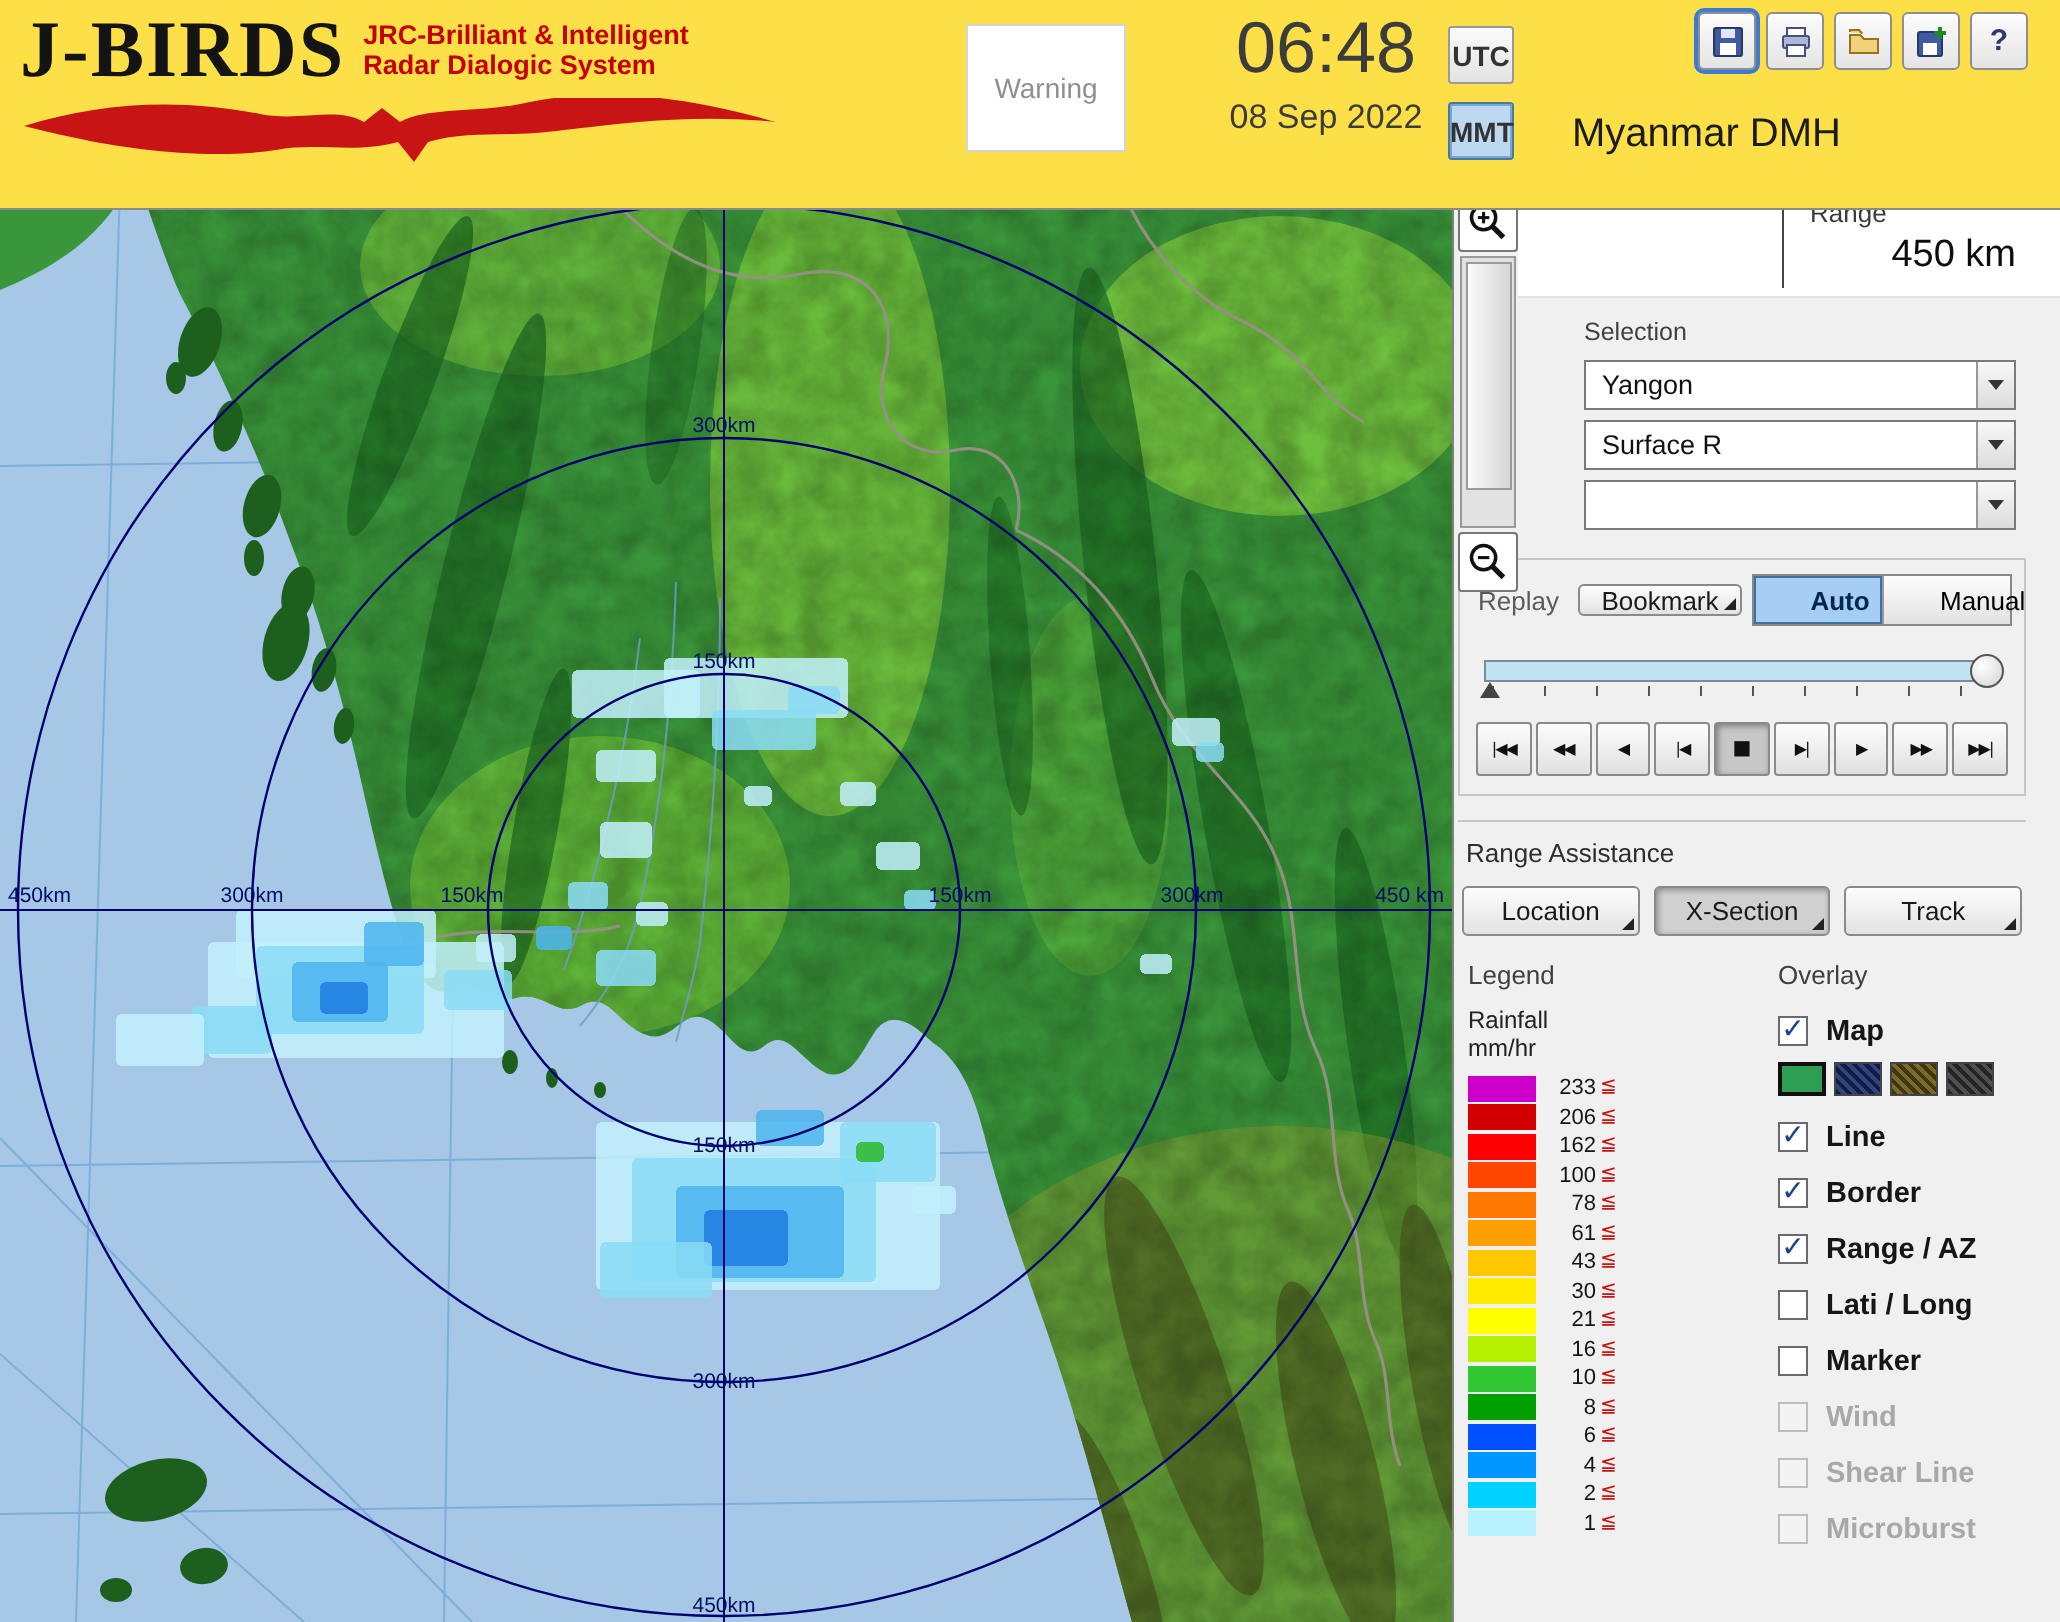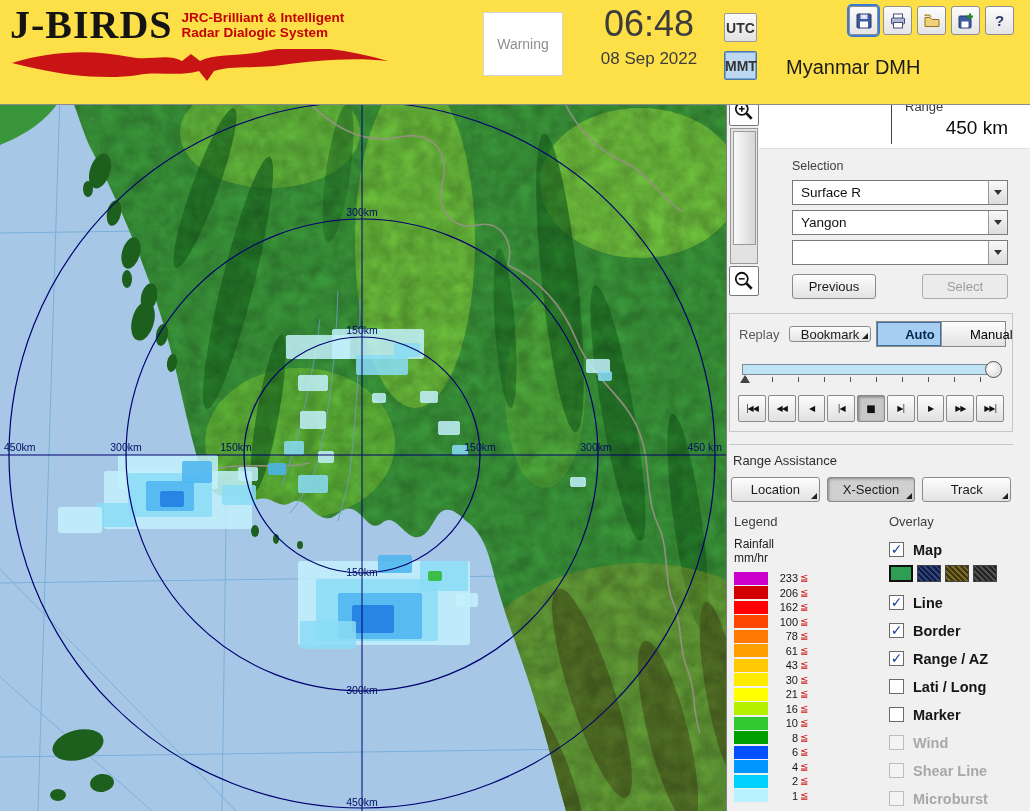--- a/index.html
+++ b/index.html
@@ -13,21 +13,21 @@
   .logo{position:absolute;left:10px;top:3px;width:400px;height:88px;}
   .logo-top{display:flex;align-items:flex-start;}
   .logo-title{font-family:"Liberation Serif","DejaVu Serif",serif;font-weight:bold;
               font-size:40px;line-height:44px;color:#141414;letter-spacing:1px;}
   .logo-sub{display:flex;flex-direction:column;margin-left:9px;margin-top:7px;
             font-weight:bold;font-size:13.5px;line-height:15px;color:#c40000;white-space:nowrap;}
   .eagle{position:absolute;left:0px;top:46px;}
   .warning-box{position:absolute;left:483px;top:12px;width:78px;height:62px;background:#fff;
                border:1px solid #d4d4d4;display:flex;align-items:center;justify-content:center;
                color:#8f8f8f;font-size:14px;}
-  .clock{position:absolute;left:574px;top:3px;width:150px;text-align:center;color:#3c3c3c;}
+  .clock{position:absolute;left:588px;top:3px;width:150px;text-align:center;color:#3c3c3c;}
   .time{font-size:36px;line-height:42px;}
   .date{font-size:17px;line-height:24px;margin-top:2px;white-space:nowrap;}
   .tz{position:absolute;left:724px;top:13px;display:flex;flex-direction:column;gap:9px;}
   .tz-btn{width:33px;height:29px;font-size:14px;font-weight:bold;color:#333;
           background:linear-gradient(#fbfbfb,#e2e2e2);border:1px solid #9a9a9a;border-radius:2px;padding:0;
           font-family:inherit;}
   .tz-btn.selected{background:#bdd9f2;border-color:#4a78a8;box-shadow:inset 0 0 0 1px #7aa6d2;}
   .toolbar{position:absolute;right:16px;top:6px;display:flex;gap:5px;}
   .tool-btn{width:29px;height:29px;background:linear-gradient(#fcfcfc,#e4e4e4);border:1px solid #8f8f8f;
             border-radius:3px;display:flex;align-items:center;justify-content:center;padding:0;}
@@ -373,40 +373,36 @@
 
     <div class="range-box">
       <div class="range-divider"></div>
       <div class="range-label">Range</div>
       <div class="range-value">450 km</div>
     </div>
 
     <div class="sec-selection">
       <div class="sel-label">Selection</div>
       <div class="dropdown">
-        <span class="dd-value">Surface R</span>
+        <span class="dd-value">Yangon</span>
         <button class="dd-btn">
             <span class="dd-arrow"></span>
           </button>
       </div>
       <div class="dropdown">
-        <span class="dd-value">Yangon</span>
+        <span class="dd-value">Surface R</span>
         <button class="dd-btn">
             <span class="dd-arrow"></span>
           </button>
       </div>
       <div class="dropdown">
         <span class="dd-value"></span>
         <button class="dd-btn">
             <span class="dd-arrow"></span>
           </button>
-      </div>
-      <div class="sel-buttons">
-        <button class="gbtn prev-btn">Previous</button>
-        <button class="gbtn select-btn disabled">Select</button>
       </div>
     </div>
 
     <div class="sec-replay">
       <div class="replay-head">
         <span class="replay-label">Replay</span>
         <button class="gbtn corner bookmark-btn">Bookmark</button>
         <span class="mode-group">
           <button class="mode-btn selected">Auto</button>
           <button class="mode-btn">Manual</button>

